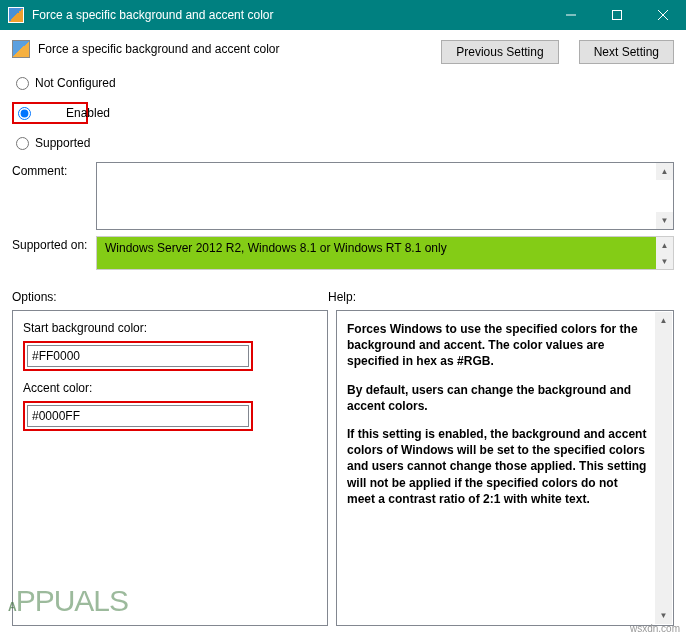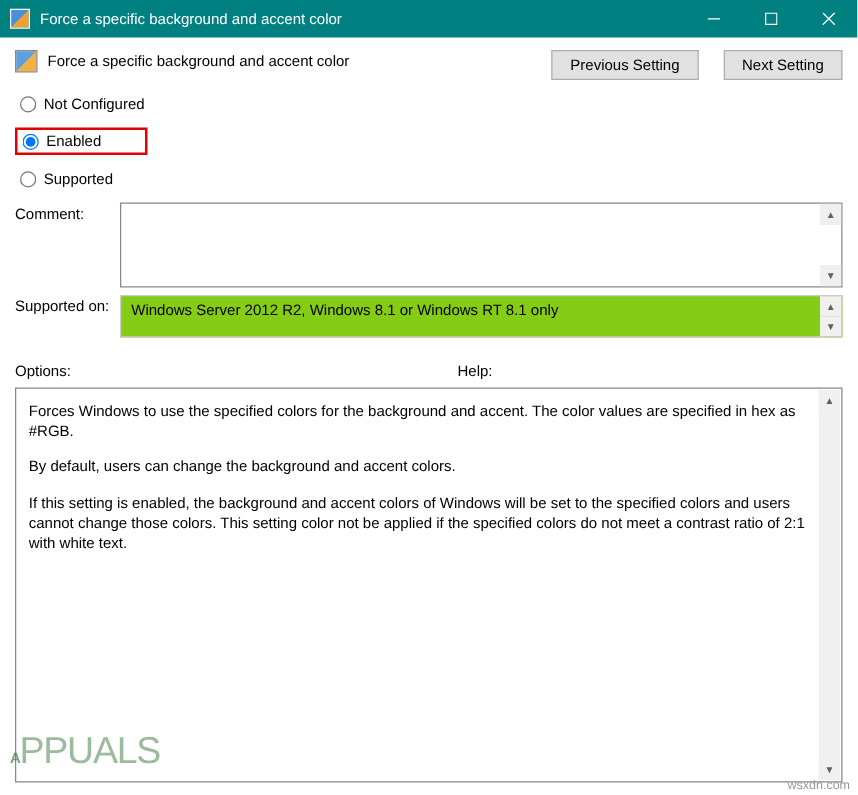--- a/index.html
+++ b/index.html
@@ -145,21 +145,20 @@
       display: flex;
       align-items: center;
       justify-content: center;
       font-size: 8px;
       color: #606060;
     }
     .section-labels {
       display: flex;
       margin-top: 14px;
       margin-bottom: 6px;
-      gap: 38px;
     }
     .options-label {
       width: 316px;
     }
     .panels {
       display: flex;
       gap: 8px;
     }
     .options-panel {
       width: 316px;
@@ -187,20 +186,21 @@
     .opt-input {
       width: 100%;
       border: 1px solid #828790;
       padding: 3px 4px;
       font-size: 12px;
       background: #fff;
     }
     .help-text {
       line-height: 1.35;
       padding-right: 18px;
+      font-weight: bold;
     }
     .help-text p {
       margin: 0 0 12px 0;
     }
     .help-scroll {
       position: absolute;
       right: 1px;
       top: 1px;
       bottom: 1px;
       width: 17px;
@@ -278,21 +278,21 @@
       <button class="win-btn">Next Setting</button>
     </div>
   </div>
 
   <div class="config-section">
     <div class="radio-column">
       <label class="radio-item">
         <input type="radio" name="state" style="">
         <span>Not Configured</span>
       </label>
-      <label class="radio-item highlight-red" style="width:106px;">
+      <label class="radio-item highlight-red" style="width:76px;gap:29px;">
         <input type="radio" name="state" checked="" style="">
         <span>Enabled</span>
       </label>
       <label class="radio-item">
         <input type="radio" name="state" style="">
         <span>Supported</span>
       </label>
     </div>
     <div class="fields-column">
       <div class="field-row">
@@ -317,25 +317,35 @@
       </div>
     </div>
   </div>
 
   <div class="section-labels">
     <div class="options-label">Options:</div>
     <div>Help:</div>
   </div>
 
   <div class="panels">
+    <div class="options-panel">
+      <div class="opt-label">Start background color:</div>
+      <div class="opt-input-wrap highlight-red">
+        <input class="opt-input" type="text" value="#FF0000" style="">
+      </div>
+      <div class="opt-label">Accent color:</div>
+      <div class="opt-input-wrap highlight-red">
+        <input class="opt-input" type="text" value="#0000FF" style="">
+      </div>
+    </div>
     <div class="help-panel">
       <div class="help-text">
         <p>Forces Windows to use the specified colors for the background and accent. The color values are specified in hex as #RGB.</p>
         <p>By default, users can change the background and accent colors.</p>
-        <p>If this setting is enabled, the background and accent colors of Windows will be set to the specified colors and users cannot change those colors. This setting color not be applied if the specified colors do not meet a contrast ratio of 2:1 with white text.</p>
+        <p>If this setting is enabled, the background and accent colors of Windows will be set to the specified colors and users cannot change those applied. This setting will not be applied if the specified colors do not meet a contrast ratio of 2:1 with white text.</p>
       </div>
       <div class="help-scroll">
         <div class="scroll-arrow" style="position:absolute;top:0;width:100%;">▲</div>
         <div class="scroll-arrow" style="position:absolute;bottom:0;width:100%;">▼</div>
       </div>
     </div>
   </div>
 
   <div class="footer">
     <button class="win-btn">Enabled</button>

